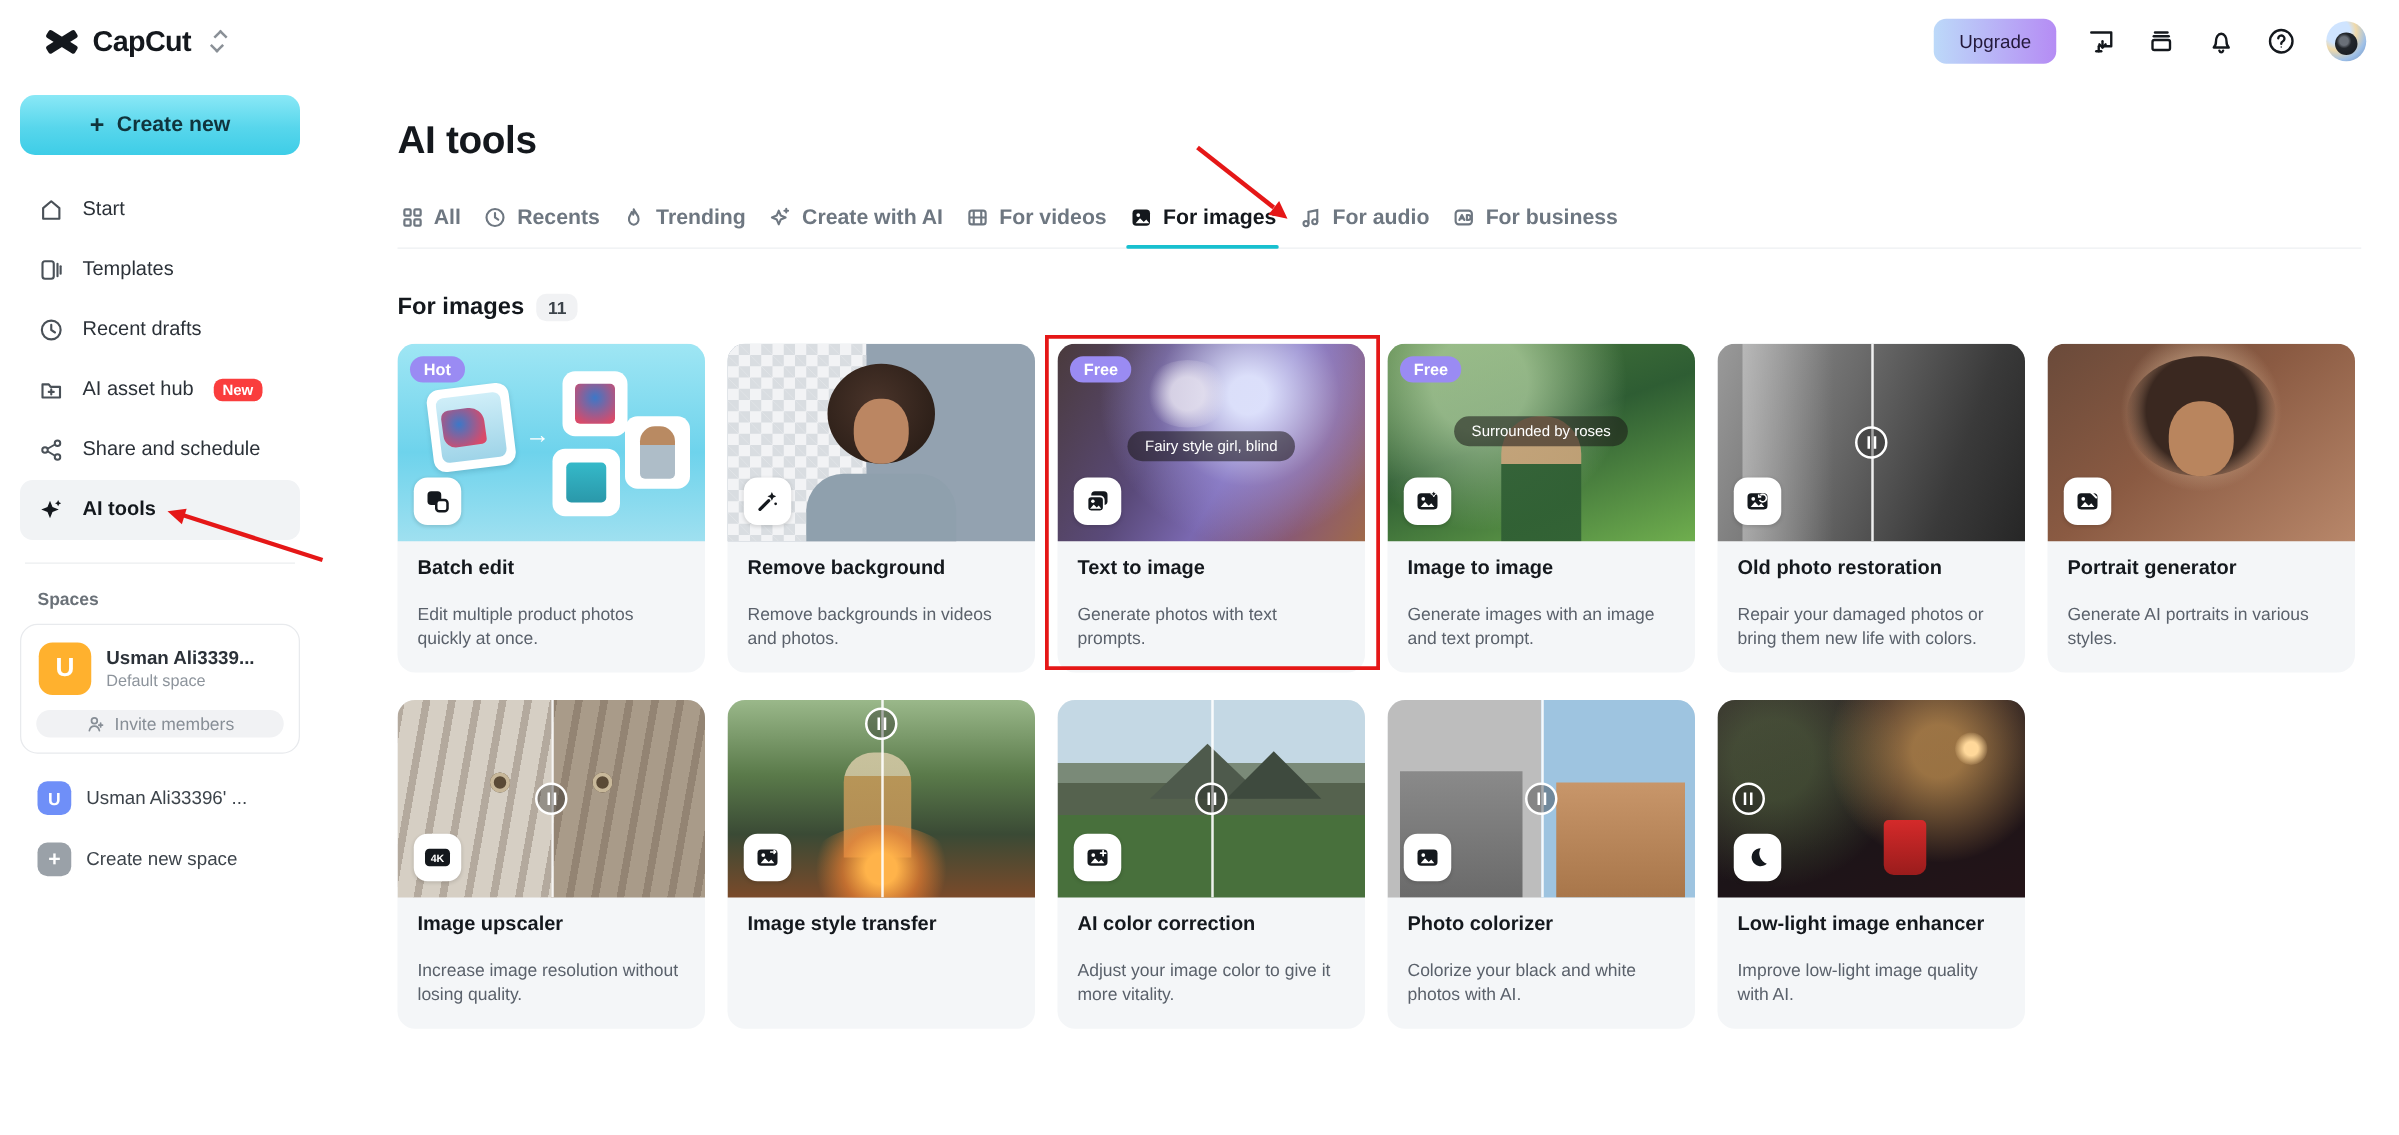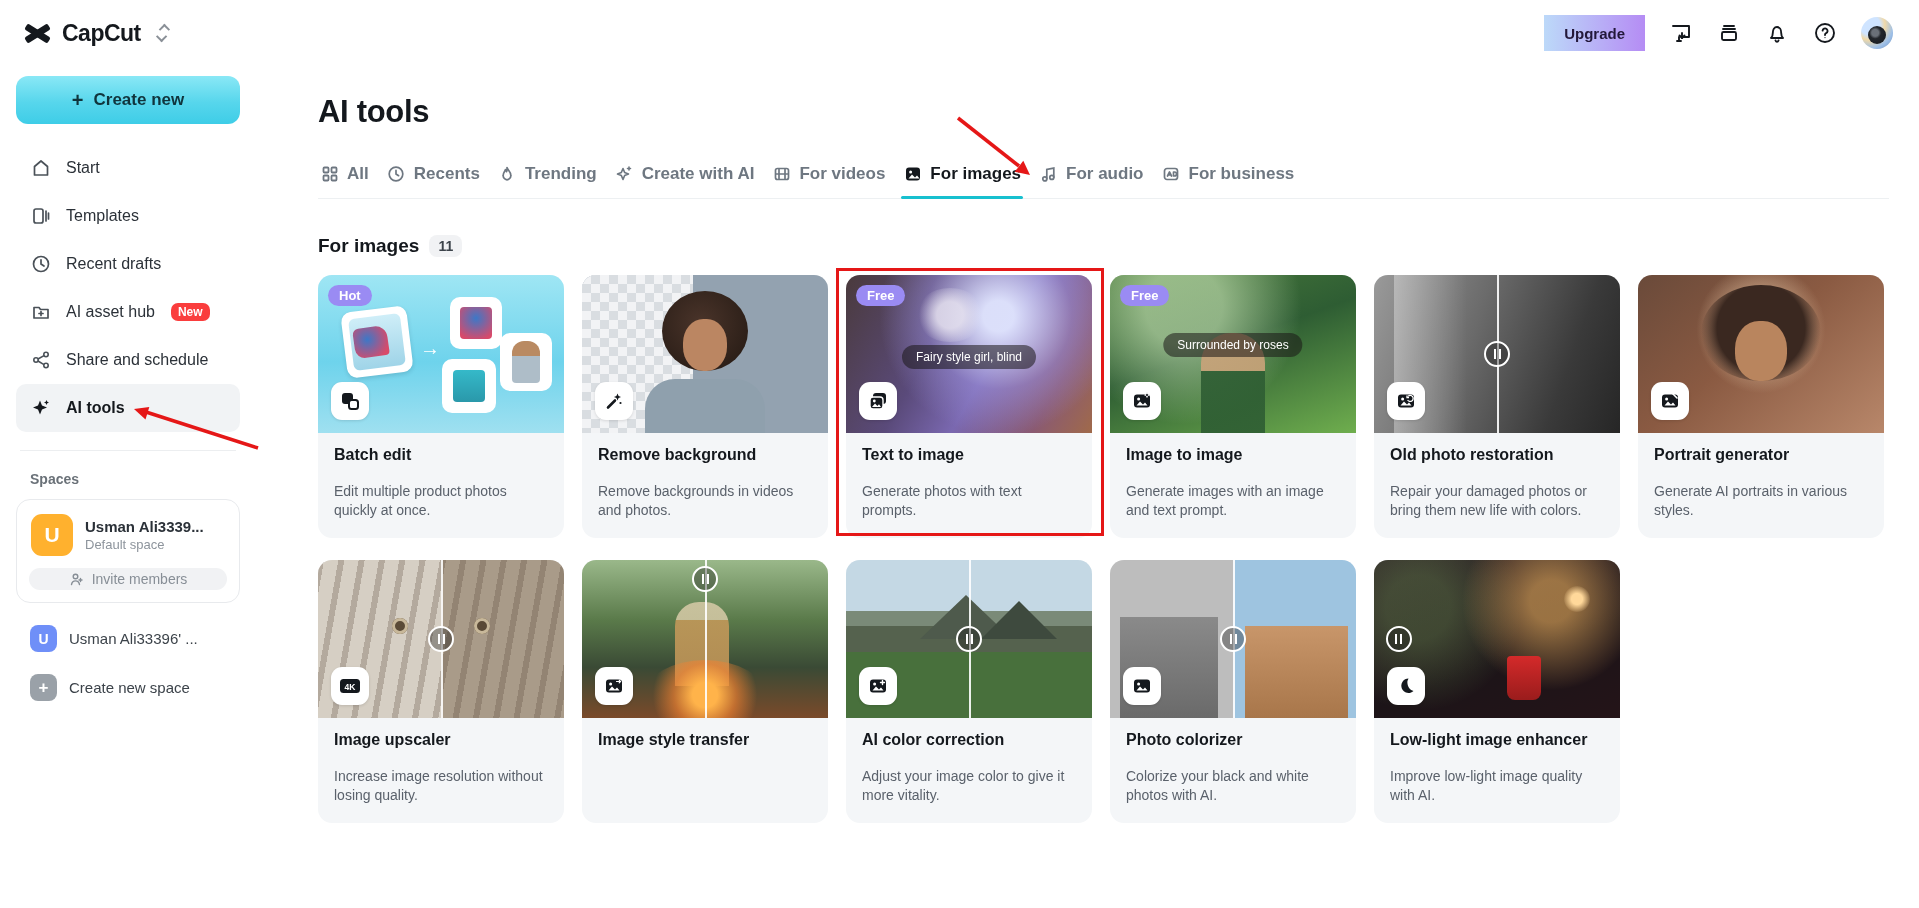--- a/index.html
+++ b/index.html
@@ -1,33 +1,33 @@
 <!DOCTYPE html>
 <html><head>
 <meta charset="utf-8">
 <style>
   * { margin:0; padding:0; box-sizing:border-box; }
   html,body { width:1919px; height:908px; background:#fff; font-family:"Liberation Sans", sans-serif; overflow:hidden; position:relative; }
 
   
-  .header { height:66px; display:flex; align-items:center; justify-content:space-between; padding:0 26px 0 22px; }
+  .header { height:66px; display:flex; align-items:center; justify-content:space-between; padding:0 26px 0 22px;margin-left:12px; }
   .brand { display:flex; align-items:center; gap:10px; }
   .logo-mark { width:30px; height:26px; position:relative; }
   .logo-mark i { position:absolute; left:2px; top:10px; width:27px; height:7px; background:#14181d; border-radius:2px; }
   .logo-mark i:first-child { transform:rotate(32deg); }
   .logo-mark i:last-child  { transform:rotate(-32deg); }
   .logo-text { font-size:23px; font-weight:800; color:#14181d; letter-spacing:-.5px; }
   .brand-caret { display:flex; flex-direction:column; gap:2px; margin-left:8px; cursor:pointer; }
   .brand-caret b { width:8px; height:8px; border:solid #8a9097; border-width:2px 2px 0 0; display:block; }
   .brand-caret b.up { transform:rotate(-45deg) translateY(2px); }
   .brand-caret b.dn { transform:rotate(135deg) translateY(2px); }
 
   .header-right { display:flex; align-items:center; gap:24px; }
-  .upgrade-btn { height:36px; padding:0 20px; border:none; border-radius:0; font-family:inherit;
-    font-size:15px; font-weight:700; color:#23183a; cursor:pointer;
+  .upgrade-btn { height:36px; padding:0 20px; border:none; border-radius:10px; font-family:inherit;
+    font-size:15px; font-weight:400; color:#23183a; cursor:pointer;
     background:linear-gradient(90deg,#bcd9f9 0%,#b58cf4 100%); }
   .hicon { width:24px; height:24px; color:#14181d; cursor:pointer; display:flex; align-items:center; justify-content:center; }
   .hicon svg { display:block; }
   .avatar-top { width:32px; height:32px; border-radius:50%; cursor:pointer;
     background:radial-gradient(circle at 28% 25%,#cfe4ff 0 30%,#f0d9a8 45%,#9ec0e8 70%,#6a8ab8 100%); position:relative; overflow:hidden; }
   .avatar-top::after { content:""; position:absolute; left:7px; top:9px; width:18px; height:18px; border-radius:50%;
     background:radial-gradient(circle at 40% 38%, #6a7078 0 22%, #23272c 38%, #14181d 100%); }
 
   
   .sidebar { position:absolute; left:0; top:66px; width:256px; height:842px; padding:10px 16px 0 16px; background:#fff; }

